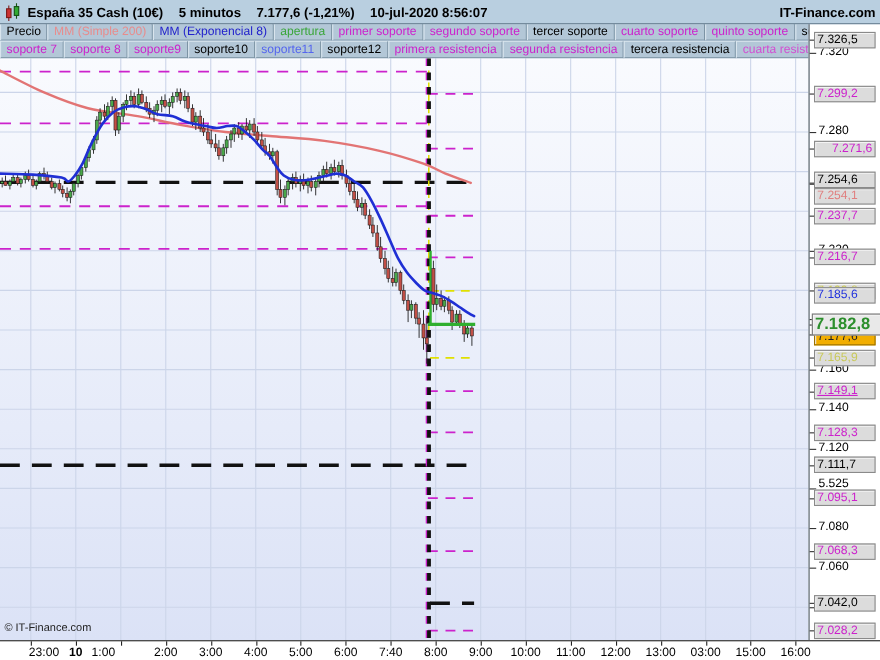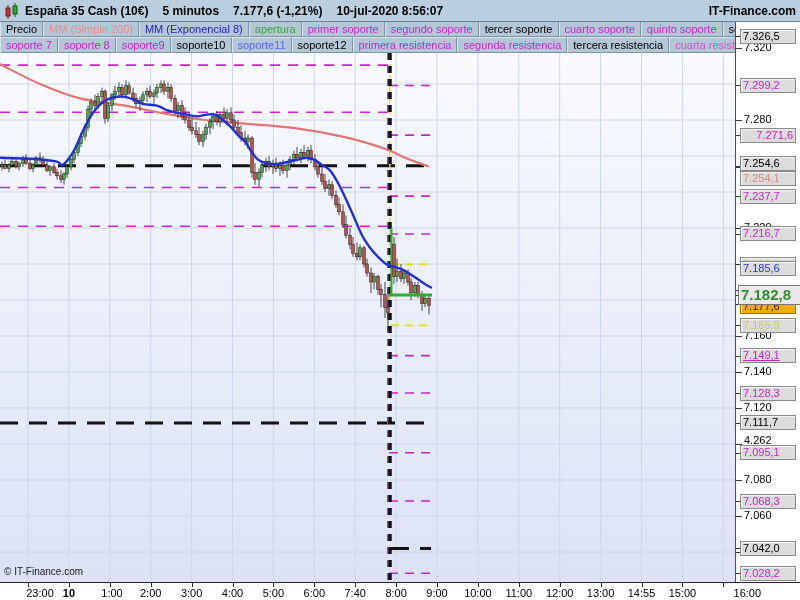--- a/index.html
+++ b/index.html
@@ -411,21 +411,21 @@
     <div class="plabel" style="top: 92px;">7.280</div>
     <div class="ptick" style="top: 207px;"></div>
     <div class="plabel" style="top: 200px;">7.220</div>
     <div class="ptick" style="top: 315px;"></div>
     <div class="plabel" style="top: 308px;">7.160</div>
     <div class="ptick" style="top: 351px;"></div>
     <div class="plabel" style="top: 344px;">7.140</div>
     <div class="ptick" style="top: 387px;"></div>
     <div class="plabel" style="top: 380px;">7.120</div>
     <div class="ptick" style="top: 423px;"></div>
-    <div class="plabel" style="top: 413px;">4.262</div>
+    <div class="plabel" style="top: 413px;">5.525</div>
     <div class="ptick" style="top: 459px;"></div>
     <div class="plabel" style="top: 452px;">7.080</div>
     <div class="ptick" style="top: 495px;"></div>
     <div class="plabel" style="top: 488px;">7.060</div>
     <div class="ptick" style="top: 531px;"></div>
     <div class="plabel" style="top: 524px;">7.040</div>
     <div class="ptick" style="top: 15.3px;"></div>
     <div class="pbox black" style="top: 7.8px;">7.326,5</div>
     <div class="ptick" style="top: 64.44px;"></div>
     <div class="pbox magenta" style="top: 56.94px;">7.299,2</div>
@@ -464,21 +464,21 @@
     <div class="ptick" style="top: 552.24px;"></div>
     <div class="pbox magenta" style="top: 544.74px;">7.028,2</div>
   </div>
 
 <div id="axis-bottom">
     <div class="ttick" style="left: 28px;"></div>
     <div class="tlabel" style="left: 28px; margin-left: 12px;">23:00</div>
     <div class="ttick" style="left: 68.9px;"></div>
     <div class="tlabel bold" style="left: 68.9px;">10</div>
     <div class="ttick" style="left: 109.8px;"></div>
-    <div class="tlabel" style="left: 112px;">1:00</div>
+    <div class="tlabel" style="left: 94px;">1:00</div>
     <div class="ttick" style="left: 150.7px;"></div>
     <div class="tlabel" style="left: 150.7px;">2:00</div>
     <div class="ttick" style="left: 191.6px;"></div>
     <div class="tlabel" style="left: 191.6px;">3:00</div>
     <div class="ttick" style="left: 232.5px;"></div>
     <div class="tlabel" style="left: 232.5px;">4:00</div>
     <div class="ttick" style="left: 273.4px;"></div>
     <div class="tlabel" style="left: 273.4px;">5:00</div>
     <div class="ttick" style="left: 314.3px;"></div>
     <div class="tlabel" style="left: 314.3px;">6:00</div>
@@ -490,18 +490,18 @@
     <div class="tlabel" style="left: 437px;">9:00</div>
     <div class="ttick" style="left: 477.9px;"></div>
     <div class="tlabel" style="left: 477.9px;">10:00</div>
     <div class="ttick" style="left: 518.8px;"></div>
     <div class="tlabel" style="left: 518.8px;">11:00</div>
     <div class="ttick" style="left: 559.7px;"></div>
     <div class="tlabel" style="left: 559.7px;">12:00</div>
     <div class="ttick" style="left: 600.6px;"></div>
     <div class="tlabel" style="left: 600.6px;">13:00</div>
     <div class="ttick" style="left: 641.5px;"></div>
-    <div class="tlabel" style="left: 641.5px;">14:55</div>
+    <div class="tlabel" style="left: 641.5px;">03:00</div>
     <div class="ttick" style="left: 682.4px;"></div>
     <div class="tlabel" style="left: 682.4px;">15:00</div>
     <div class="ttick" style="left: 723.3px;"></div>
-    <div class="tlabel" style="left: 723.3px; margin-left: 24px;">16:00</div>
+    <div class="tlabel" style="left: 723.3px;">16:00</div>
   </div>
 
 </body></html>

